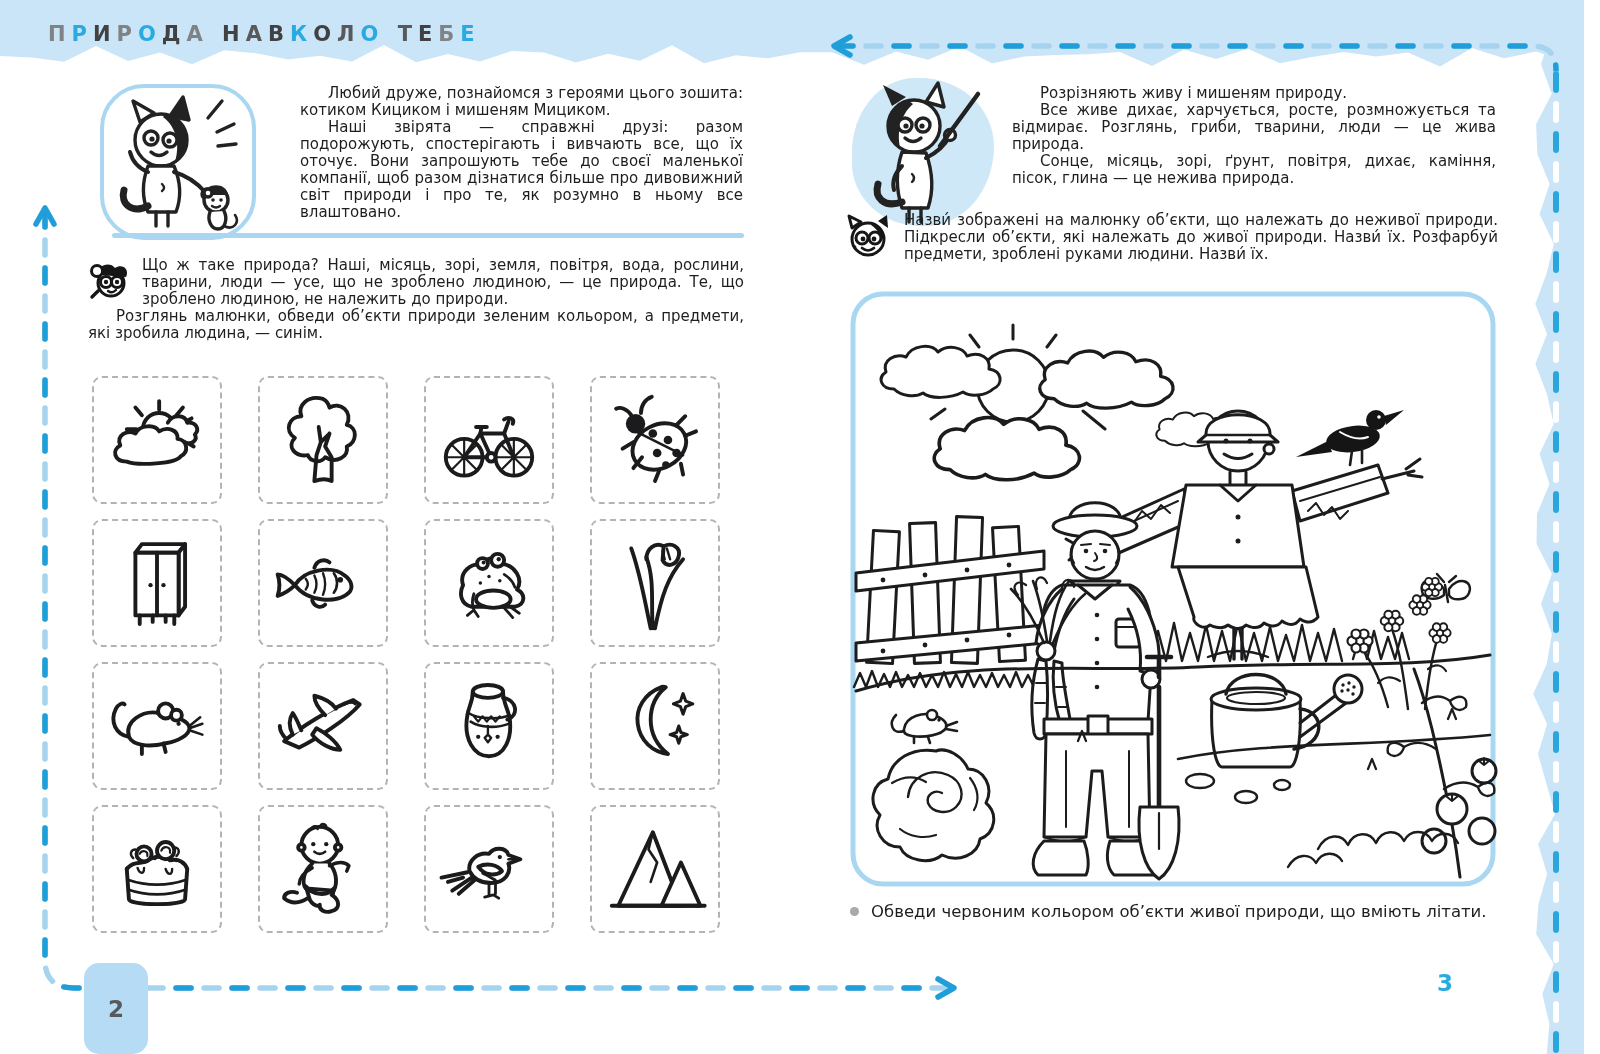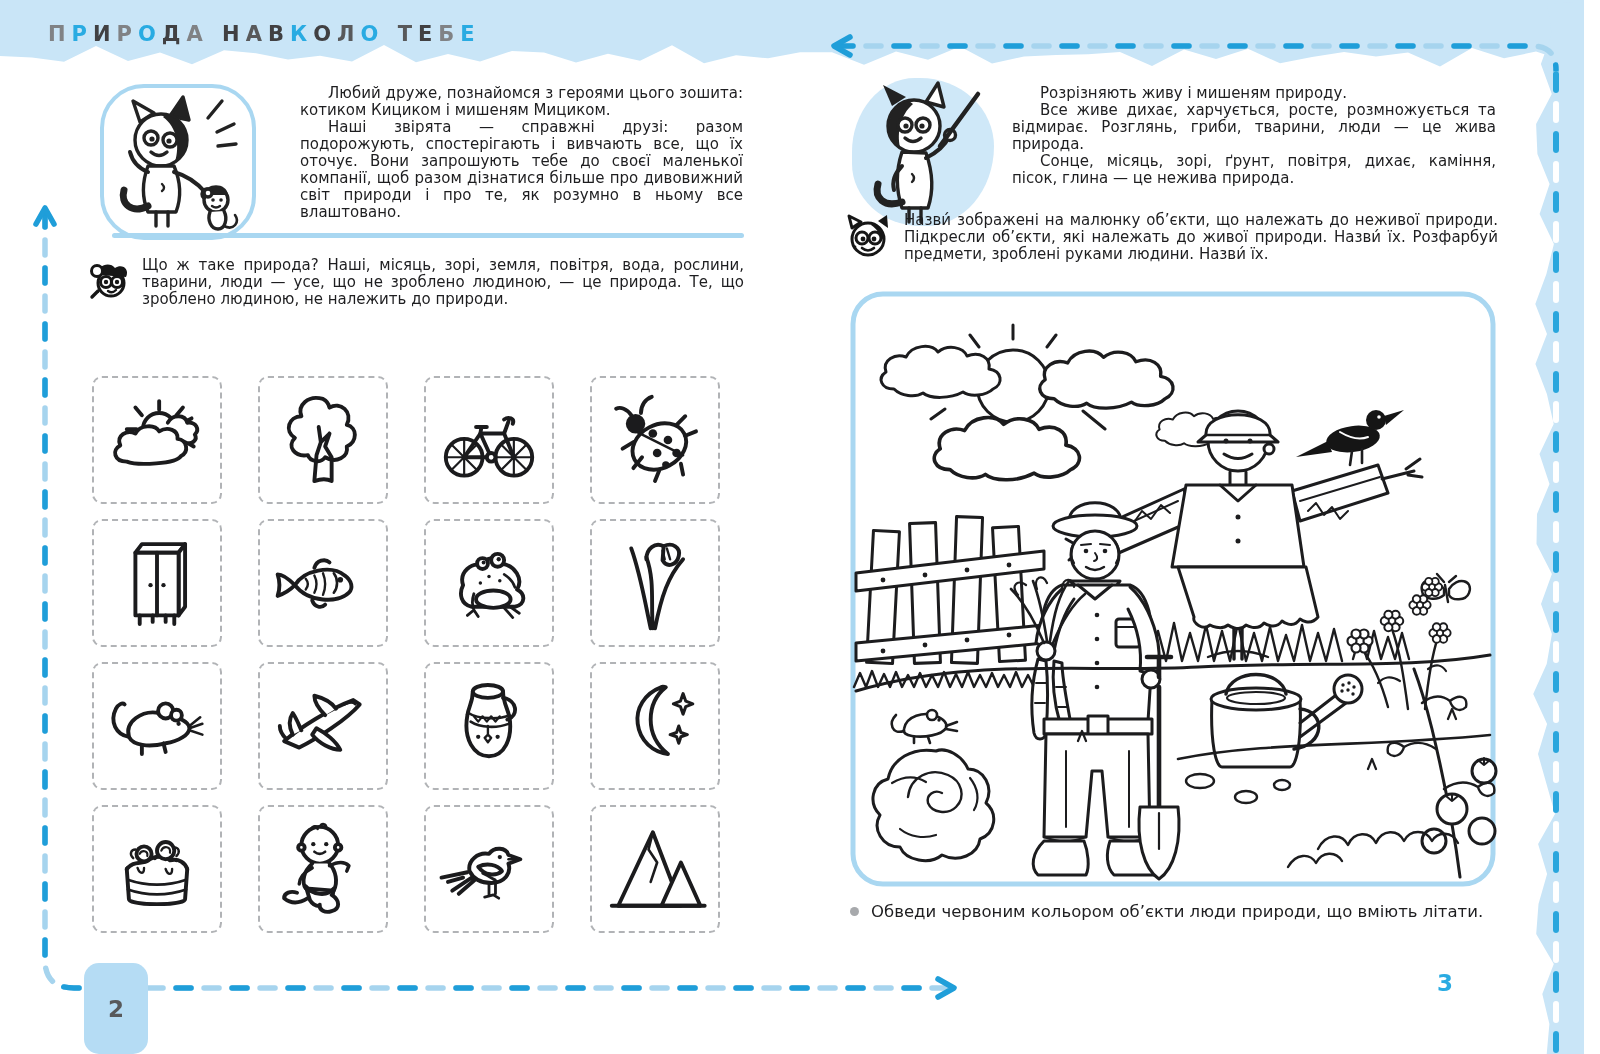--- a/index.html
+++ b/index.html
@@ -111,20 +111,21 @@
           <circle cx="18" cy="25" r="5.5" fill="#fff"></circle>
             <circle cx="18" cy="25" r="2.2" fill="#161616" stroke="none"></circle>
           <circle cx="29" cy="25" r="5.5" fill="#fff"></circle>
             <circle cx="29" cy="25" r="2.2" fill="#161616" stroke="none"></circle>
           <path d="M20,34 Q24,37 28,33" stroke-width="2.4"></path>
           <path d="M10,34 L4,40" stroke-width="3.4"></path>
         </g>
       </svg>
     </span>
     <p>Що ж таке природа? Наші, місяць, зорі, земля, повітря, вода, рослини, тварини, люди — усе, що не зроблено людиною, — це природа. Те, що зроблено людиною, не належить до природи.</p>
+    <p class="ind">Розглянь малюнки, обведи об’єкти природи зеленим кольором, а предмети, які зробила людина, — синім.</p>
   </div>
 
   <div id="grid" class="abs layer">
       <div class="card">
         <svg viewBox="0 0 100 100">
           <g stroke="#1b1b1d" stroke-width="3.6" fill="none" stroke-linecap="round" stroke-linejoin="round">
             <circle cx="52" cy="40" r="15" fill="#fff"></circle>
             <path d="M52,14 V22 M30,20 L36,27 M74,20 L68,27 M22,40 H31 M20,58 L30,52 M84,56 L72,49 M82,30 L74,34"></path>
             <path d="M60,34 C64,26 76,26 78,34 C86,33 90,40 85,45 C88,50 82,55 76,52 L62,50" fill="#fff"></path>
             <path d="M22,70 C10,70 8,59 16,55 C12,46 22,40 30,44 C34,36 48,35 52,42 C60,37 70,41 69,49 C78,50 80,61 72,65 C68,72 32,74 22,70 Z" fill="#fff"></path>
@@ -628,18 +629,18 @@
           <path d="M230,452 l4,-10 l4,10 M520,480 l4,-10 l4,10 M600,430 l4,-10 l4,10" stroke-width="2.2"></path>
           <path d="M360,368 Q390,356 420,368" stroke-width="2.4"></path>
         </g>
       </g>
     </svg>
   </div>
 
   <div id="bullets" class="abs layer">
       <div class="bullet">
         <span class="dot"></span>
-        <span>Обведи червоним кольором об’єкти люди природи, що вміють літати.</span>
+        <span>Обведи червоним кольором об’єкти живої природи, що вміють літати.</span>
       </div>
     </div>
 
   <div id="pn3" class="abs">3</div>
 </div>
 
 </body></html>

